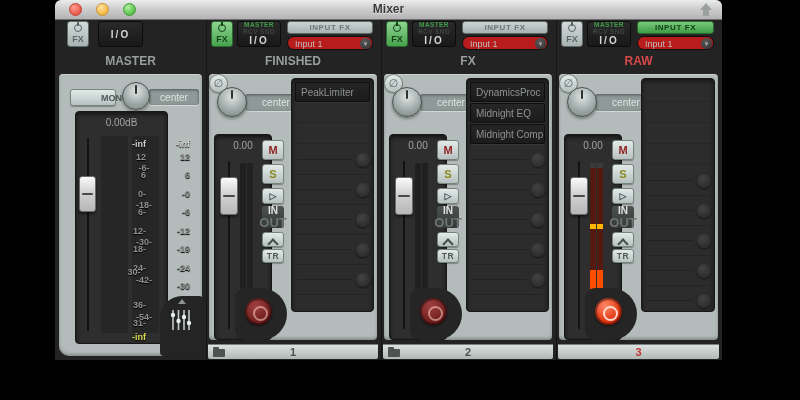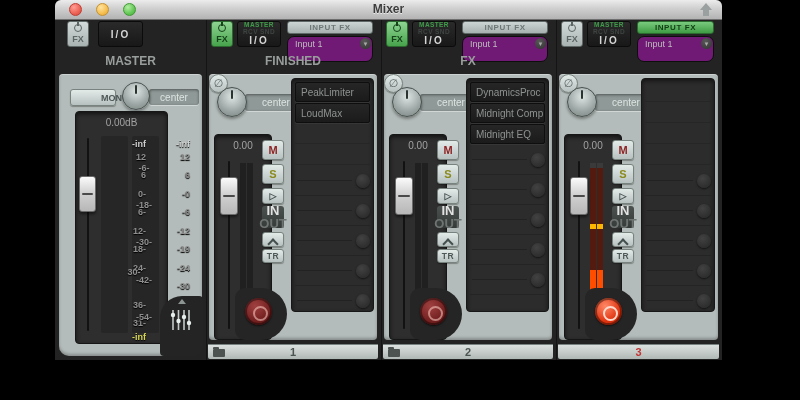--- a/index.html
+++ b/index.html
@@ -52,21 +52,21 @@
   .io-master{font-size:6.5px;font-weight:bold;color:#3f9b49;letter-spacing:.4px;}
   .io-rcv{font-size:6.5px;font-weight:bold;color:#3e4542;letter-spacing:.4px;}
   .io-io{font-size:10px;font-weight:bold;color:#d6d6d6;letter-spacing:2px;margin-top:1px;}
   .master-io{left:41px;top:1px;width:45px;height:26px;background:linear-gradient(#2a2a2a,#181818);
     border:1px solid #0b0b0b;color:#d6d6d6;font-size:10px;font-weight:bold;letter-spacing:2px;
     display:flex;align-items:center;justify-content:center;}
   .inputfx{left:80px;right:6px;top:1px;height:13px;background:linear-gradient(#ccd5d3,#a7b1af);
     border:1px solid #5f6967;color:#6d7876;font-size:8px;font-weight:bold;letter-spacing:.6px;
     display:flex;align-items:center;justify-content:center;}
   .inputfx-on .inputfx{background:linear-gradient(#79ca7d,#3f9c44);border-color:#2c6b2f;color:#123e15;}
-  .inputsel{position:absolute;left:80px;right:6px;top:16px;height:26px;background:#701a75;
+  .inputsel{position:absolute;left:80px;right:6px;top:16px;height:14px;background:#b91c1c;
     border:1px solid #0e0e0e;border-radius:7px;cursor:pointer;}
   .inputsel .val{position:absolute;left:7px;top:2px;font-size:9px;color:#bdbdbd;}
   .dd{position:absolute;right:1px;top:1px;width:11px;height:11px;border-radius:50%;
     background:radial-gradient(circle at 40% 30%,#585858,#323232);color:#a9a9a9;font-size:6px;
     display:flex;align-items:center;justify-content:center;}
 
   
   .pill{position:absolute;height:17px;background:#8f9997;border-radius:3px;color:#dde4e2;font-size:10px;
     display:flex;align-items:center;justify-content:center;
     box-shadow:inset 0 1px 3px rgba(0,0,0,.45), 0 1px 0 rgba(255,255,255,.4);}
@@ -148,21 +148,21 @@
     background:radial-gradient(circle at 40% 32%,#424242,#2e2e2e 70%);box-shadow:0 1px 2px rgba(0,0,0,.6);}
 
   
   .bcol-btn{position:absolute;left:53px;width:22px;font-weight:bold;}
   .mutebtn{top:66px;height:20px;font-size:11px;color:#8e2424 !important;}
   .solobtn{top:90px;height:20px;font-size:11px;color:#8a8a1e !important;}
   .monbtn{top:114px;height:16px;font-size:9px;color:#44504e !important;}
   .inoutbtn{top:132px;height:22px;background:linear-gradient(#4c5250,#343a38);border:1px solid #20262
 4;border-radius:3px;display:flex;flex-direction:column;align-items:center;justify-content:center;
     line-height:1;cursor:pointer;}
-  .inoutbtn .in{font-size:13px;font-weight:bold;color:#e2e2e2;}
+  .inoutbtn .in{font-size:10px;font-weight:bold;color:#e2e2e2;}
   .inoutbtn .out{font-size:13px;font-weight:bold;color:#6e7472;}
   .envbtn{top:158px;height:15px;font-size:9px;}
   .trbtn{top:175px;height:14px;font-size:8.5px;letter-spacing:.5px;}
   .phasebtn{top:193px;height:19px;width:19px;left:54px;border-radius:50%;font-size:11px;color:#5b6563 !important;}
   .chev{width:8px;height:8px;position:relative;}
   .chev::before{content:"";position:absolute;left:0;top:4px;width:6px;height:6px;border-left:2px solid #44504e;
     border-top:2px solid #44504e;transform:rotate(45deg);}
 
   
   .recnotch{position:absolute;left:26px;top:214px;width:52px;height:52px;background:#252525;
@@ -316,21 +316,20 @@
         <span class="val">Input 1</span>
         <span class="dd">▼</span>
       </div>
     </div>
     <div class="trackname">FINISHED</div>
     <div class="body">
       <div class="pill">center</div>
       <div class="knob"></div>
       <div class="fxpanel">
         <div class="fx-slot filled">PeakLimiter</div>
-        <div class="fx-slot filled">LoudMax</div>
         <div class="fx-slot"></div>
         <div class="fx-slot"></div>
         <div class="fx-empty"></div>
         <div class="fx-empty"></div>
         <div class="fx-empty"></div>
         <div class="fx-empty"></div>
         <div class="fx-empty"></div>
       </div>
       <div class="vpanel">
         <div class="voltxt">0.00</div>
@@ -379,22 +378,22 @@
         <span class="val">Input 1</span>
         <span class="dd">▼</span>
       </div>
     </div>
     <div class="trackname">FX</div>
     <div class="body">
       <div class="pill">center</div>
       <div class="knob"></div>
       <div class="fxpanel">
         <div class="fx-slot filled">DynamicsProc</div>
+        <div class="fx-slot filled">Midnight EQ</div>
         <div class="fx-slot filled">Midnight Comp</div>
-        <div class="fx-slot filled">Midnight EQ</div>
         <div class="fx-empty"></div>
         <div class="fx-empty"></div>
         <div class="fx-empty"></div>
         <div class="fx-empty"></div>
         <div class="fx-empty"></div>
       </div>
       <div class="vpanel">
         <div class="voltxt">0.00</div>
         <div class="mbar b1"></div>
         <div class="mbar b2"></div>
@@ -435,20 +434,21 @@
         <span class="io-master">MASTER</span>
         <span class="io-rcv">RCV SND</span>
         <span class="io-io">I/O</span>
       </div>
       <div class="btn inputfx">INPUT FX</div>
       <div class="inputsel">
         <span class="val">Input 1</span>
         <span class="dd">▼</span>
       </div>
     </div>
+    <div class="trackname">RAW</div>
     <div class="body">
       <div class="pill">center</div>
       <div class="knob"></div>
       <div class="fxpanel">
         <div class="fx-slot"></div>
         <div class="fx-slot"></div>
         <div class="fx-slot"></div>
         <div class="fx-slot"></div>
         <div class="fx-empty"></div>
         <div class="fx-empty"></div>

